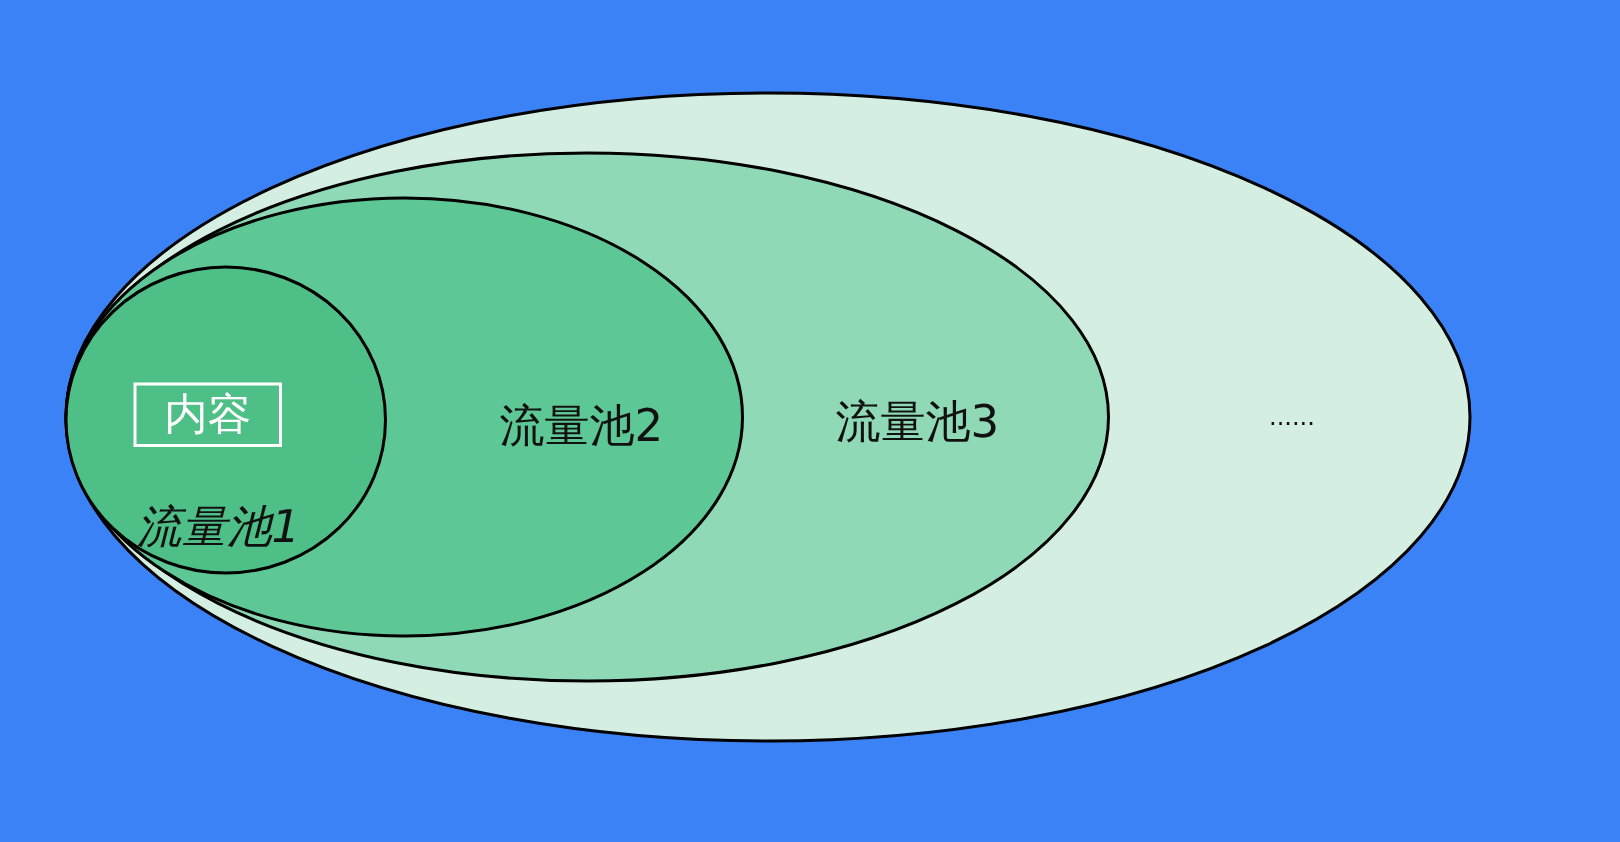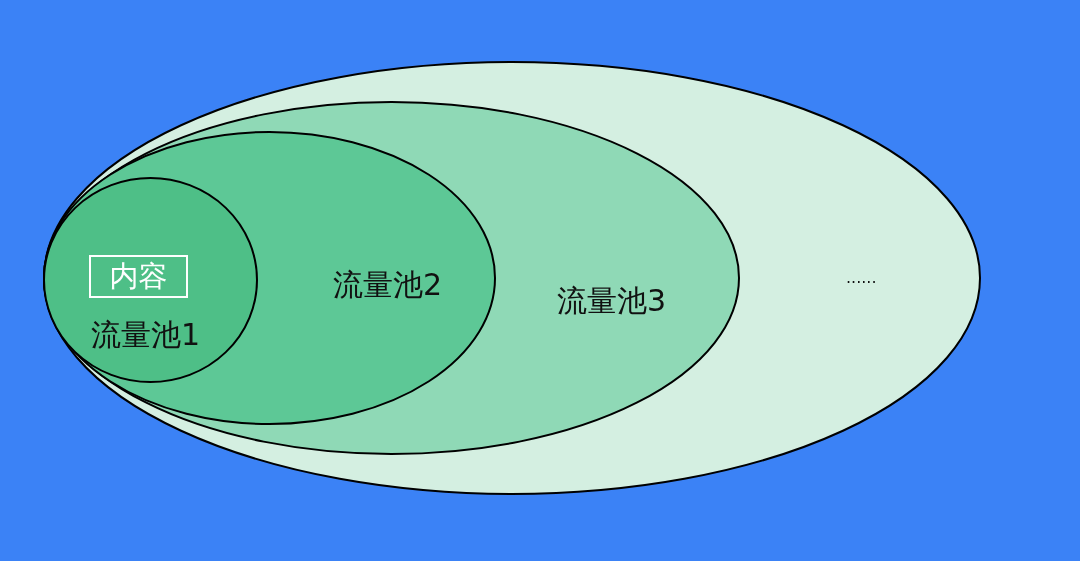--- a/index.html
+++ b/index.html
@@ -51,17 +51,17 @@
     <ellipse cx="512" cy="278" rx="468" ry="216" fill="#D4EFE1" stroke="#000000" stroke-width="2"></ellipse>
     <ellipse cx="391.5" cy="278" rx="347.5" ry="176" fill="#8FD9B6" stroke="#000000" stroke-width="2"></ellipse>
     <ellipse cx="269.5" cy="278" rx="225.5" ry="146" fill="#5DC896" stroke="#000000" stroke-width="2"></ellipse>
     <ellipse cx="150.5" cy="280" rx="106.5" ry="102" fill="#4EBF87" stroke="#000000" stroke-width="2"></ellipse>
   </svg>
 
   <div class="content-box">
     <span>内容</span>
   </div>
 
-  <div class="label" style="left:91px; top:320px;">流量池1</div>
+  <div class="label" style="left:91px; top:337px;font-style:italic;">流量池1</div>
   <div class="label" style="left:333px; top:270px;">流量池2</div>
-  <div class="label" style="left:557px; top:286px;">流量池3</div>
+  <div class="label" style="left:557px; top:267px;">流量池3</div>
   <div class="label" style="left:846px; top:270px; font-size:16px;">......</div>
 </div>
 
 </body></html>

